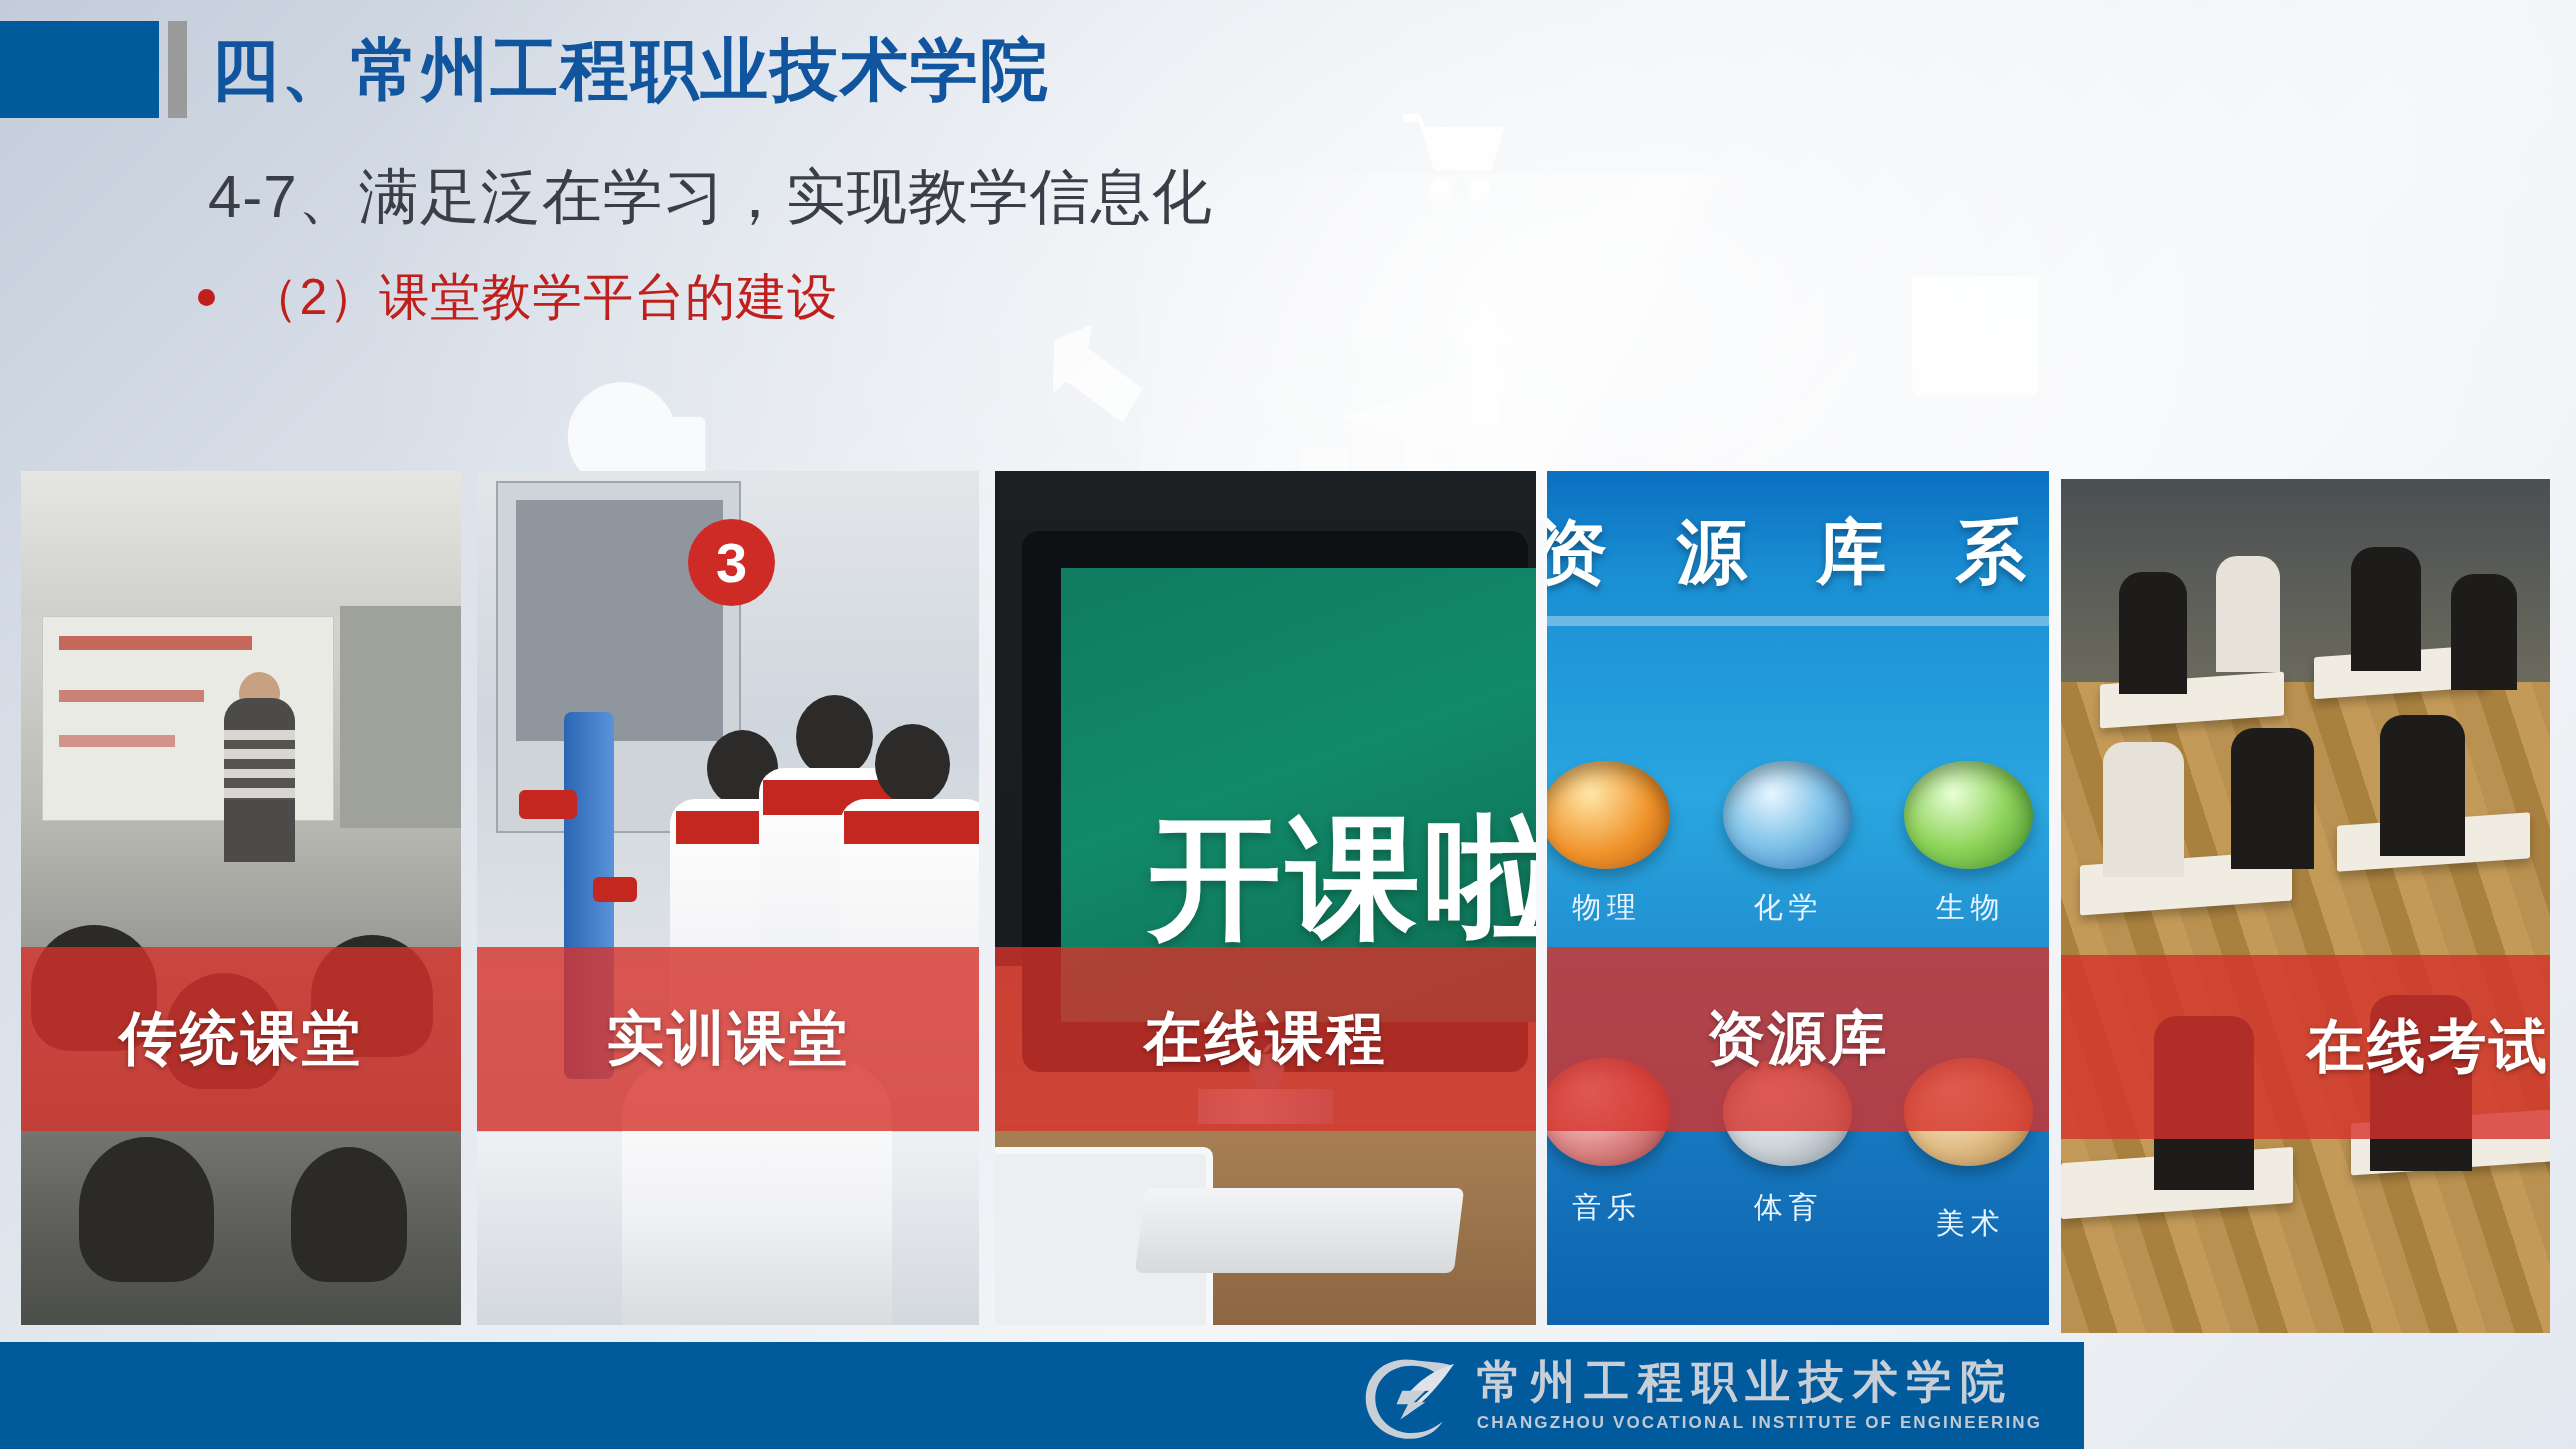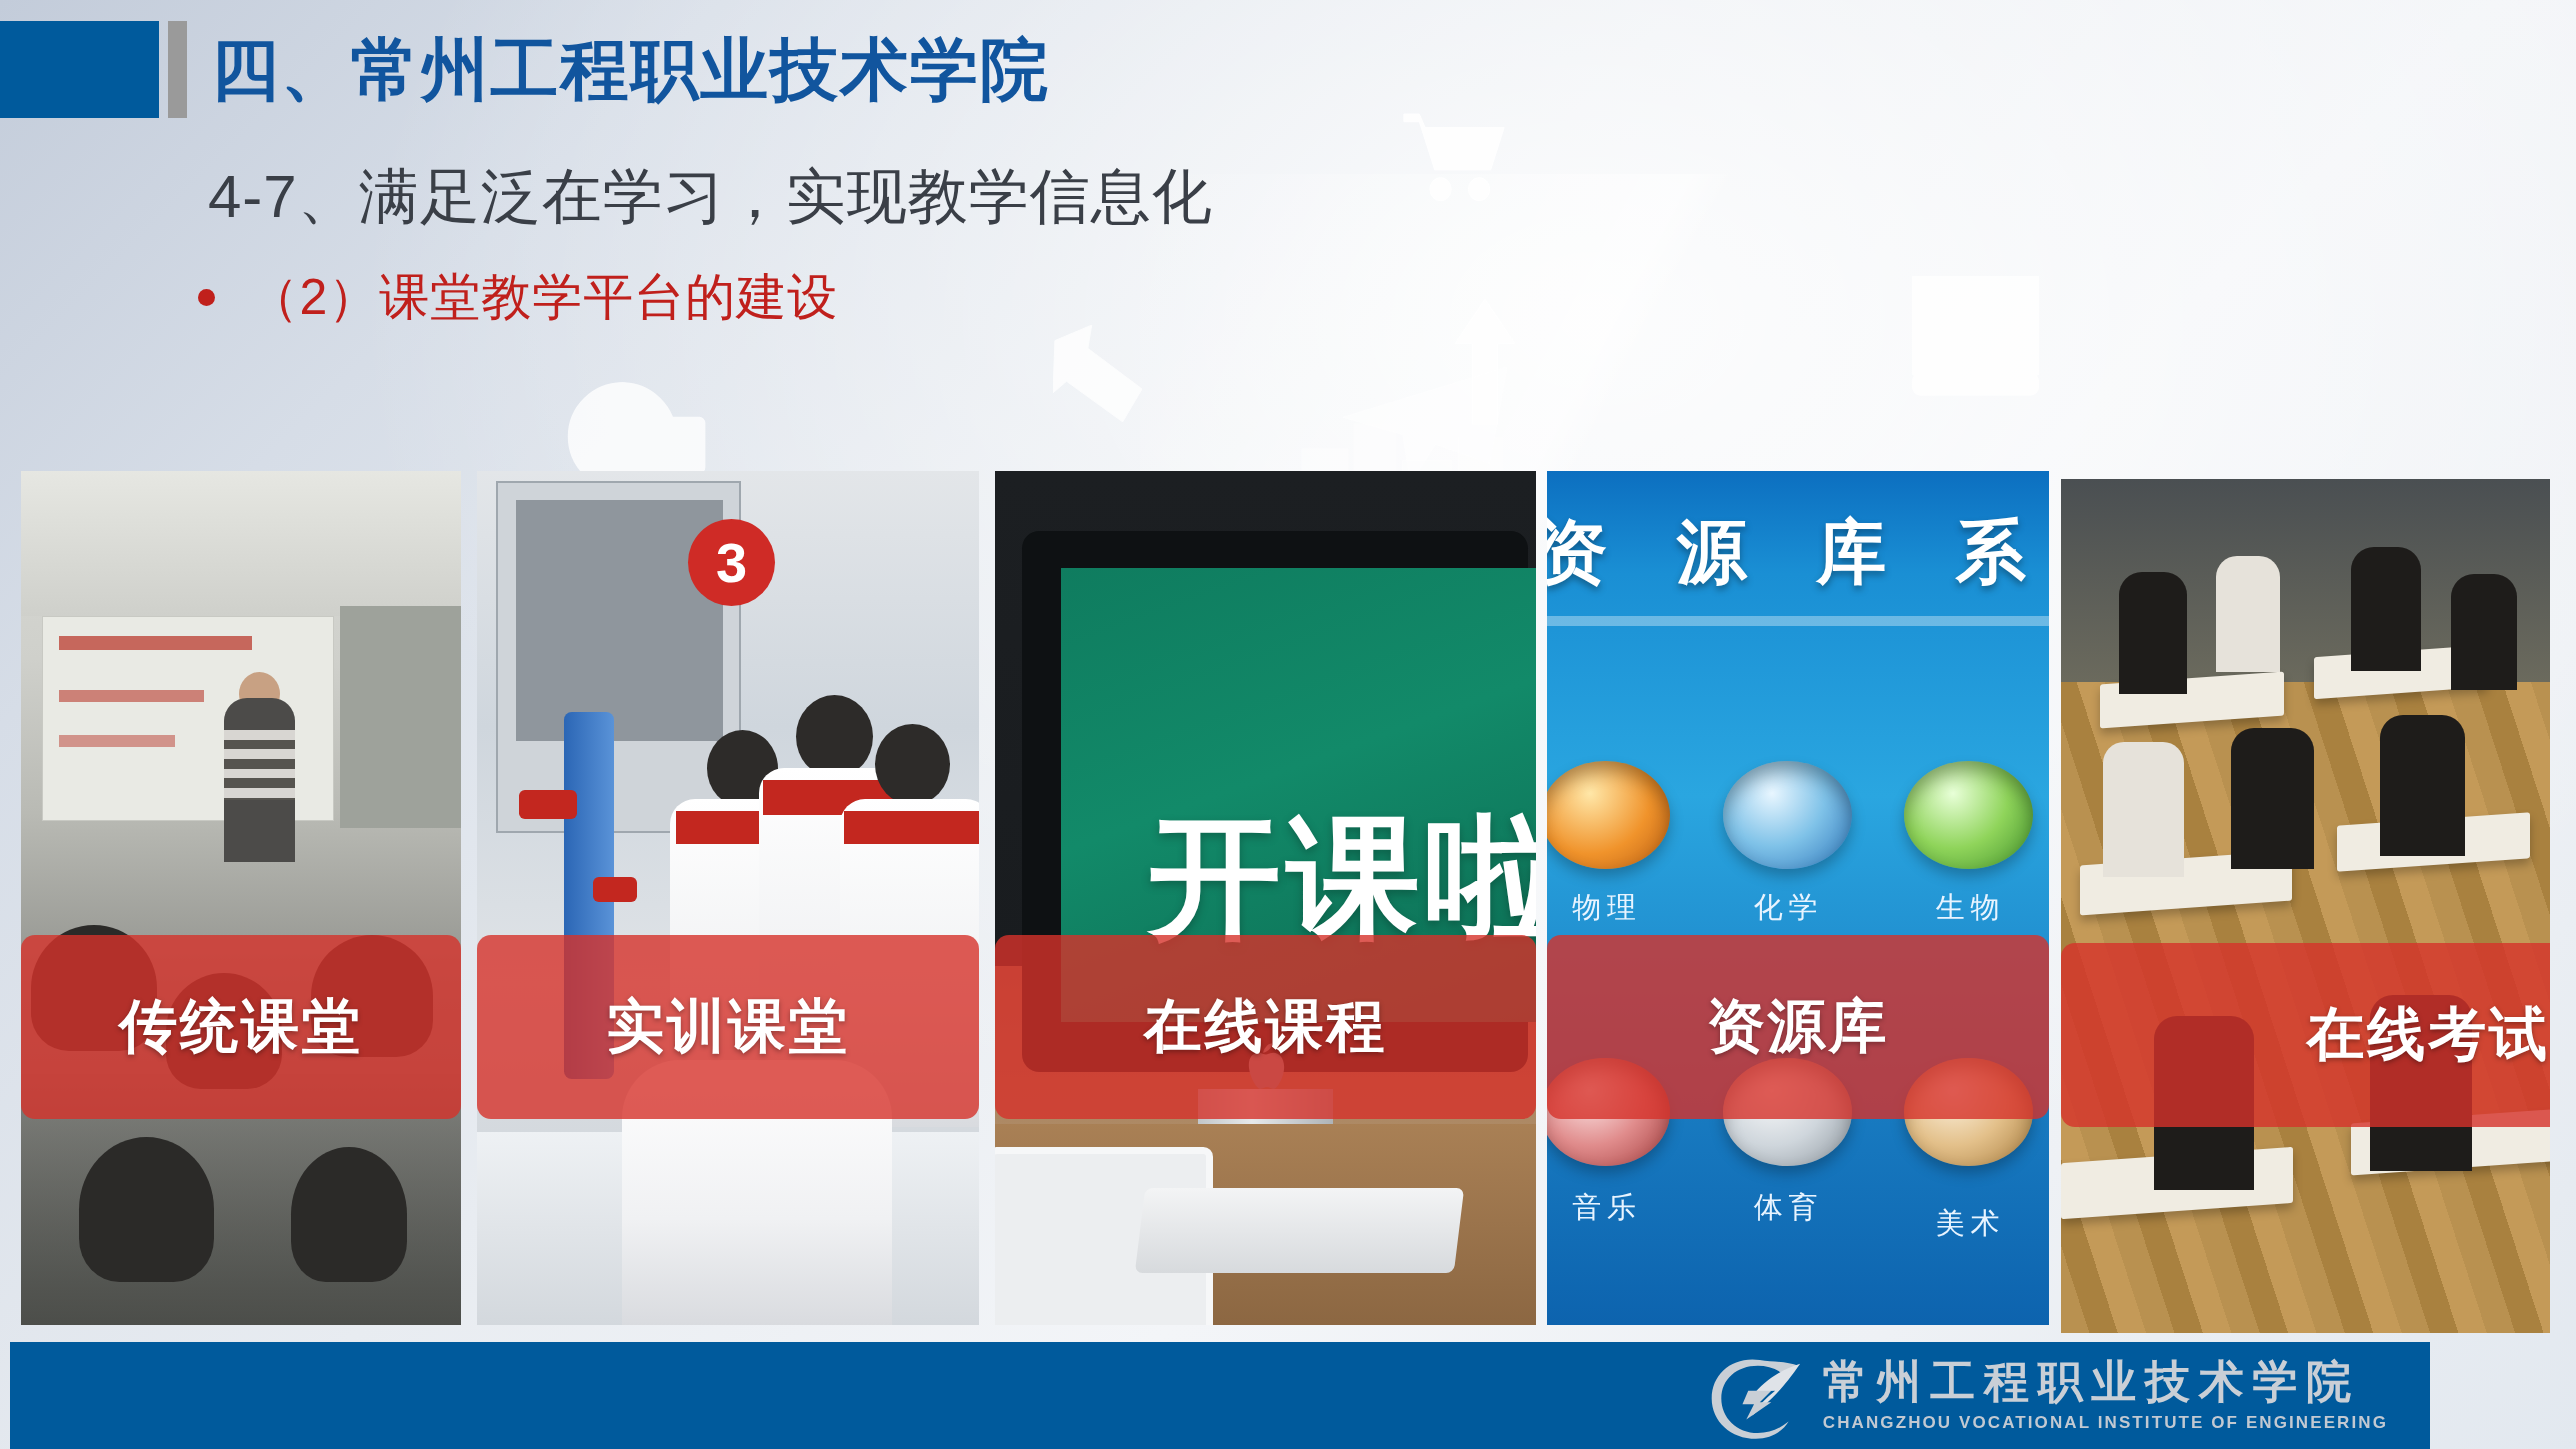--- a/index.html
+++ b/index.html
@@ -51,31 +51,31 @@
     width:17.4px;height:17.4px;border-radius:50%;background:#c0201c;display:inline-block;flex:0 0 auto;
   }
   .bullet-text{color:#c0201c;font-size:50px;letter-spacing:1px;}
   
   .strip{position:absolute;left:0;top:471px;width:2576px;height:854px;}
   .panel{
     position:absolute;top:0;height:854px;overflow:hidden;background:#9aa3ad;
   }
   .ph{position:absolute;left:0;top:0;width:100%;height:100%;}
   .band{
-    position:absolute;left:0;top:464px;width:100%;height:184px;
+    position:absolute;left:0;top:476px;width:100%;height:184px;
     background:rgba(214,50,42,.80);
-    display:flex;align-items:center;border-radius:14px;
+    display:flex;align-items:center;
   }
   .band-label{
     color:#ffffff;font-size:58px;font-weight:bold;letter-spacing:2.9px;white-space:nowrap;
     text-shadow:0 1.9px 4.8px rgba(0,0,0,.35);
   }
   
   .footer{
-    position:absolute;left:10px;bottom:0;width:2420px;height:108px;background:#005a9c;
+    position:absolute;left:0;bottom:0;width:2084px;height:108px;background:#005a9c;
   }
   .logo-wrap{
     position:absolute;right:42px;top:7.7px;display:flex;align-items:center;gap:19.3px;
   }
   .logo-mark{width:100px;height:93px;flex:0 0 auto;}
   .logo-text{display:flex;flex-direction:column;justify-content:center;}
   .logo-cn{
     color:#c9cfd6;font-size:45px;letter-spacing:8.7px;font-weight:bold;
     font-family:"Liberation Serif","DejaVu Serif",serif;line-height:1.05;white-space:nowrap;
   }

